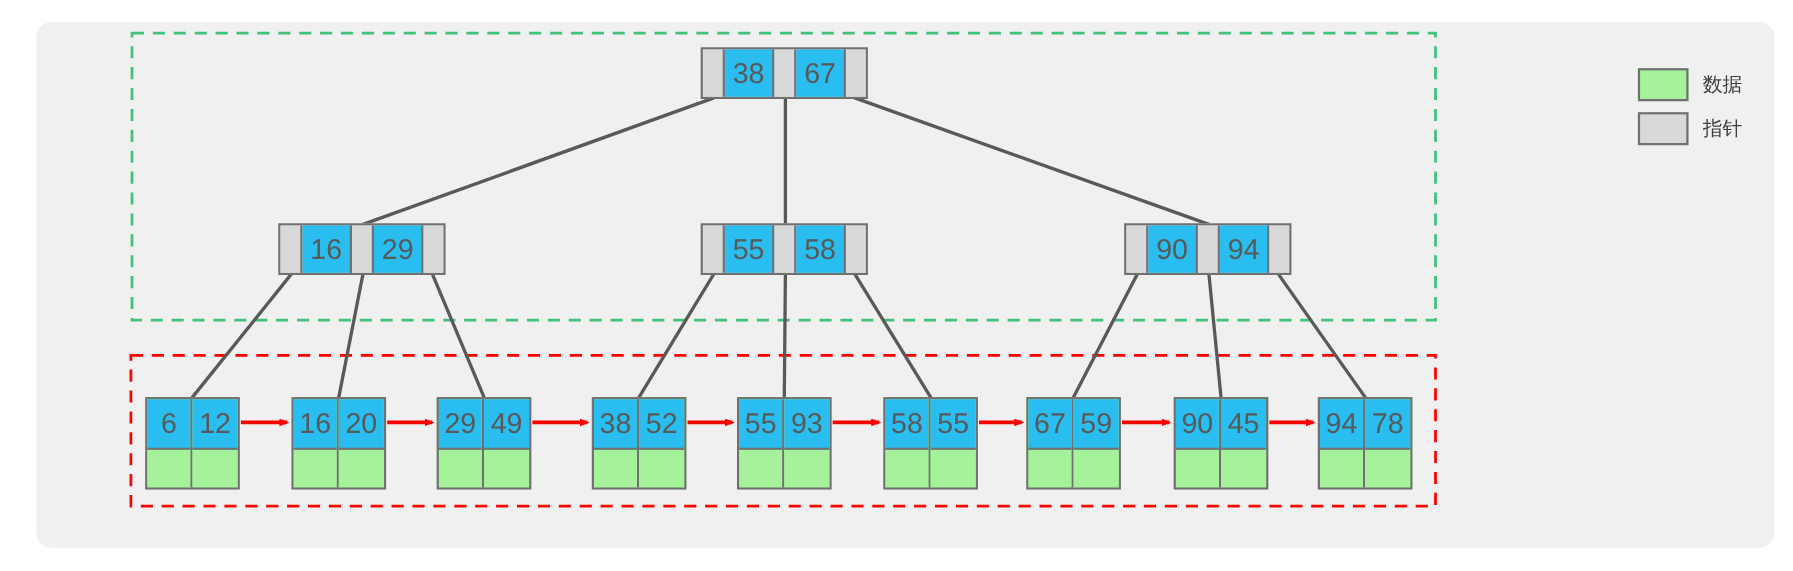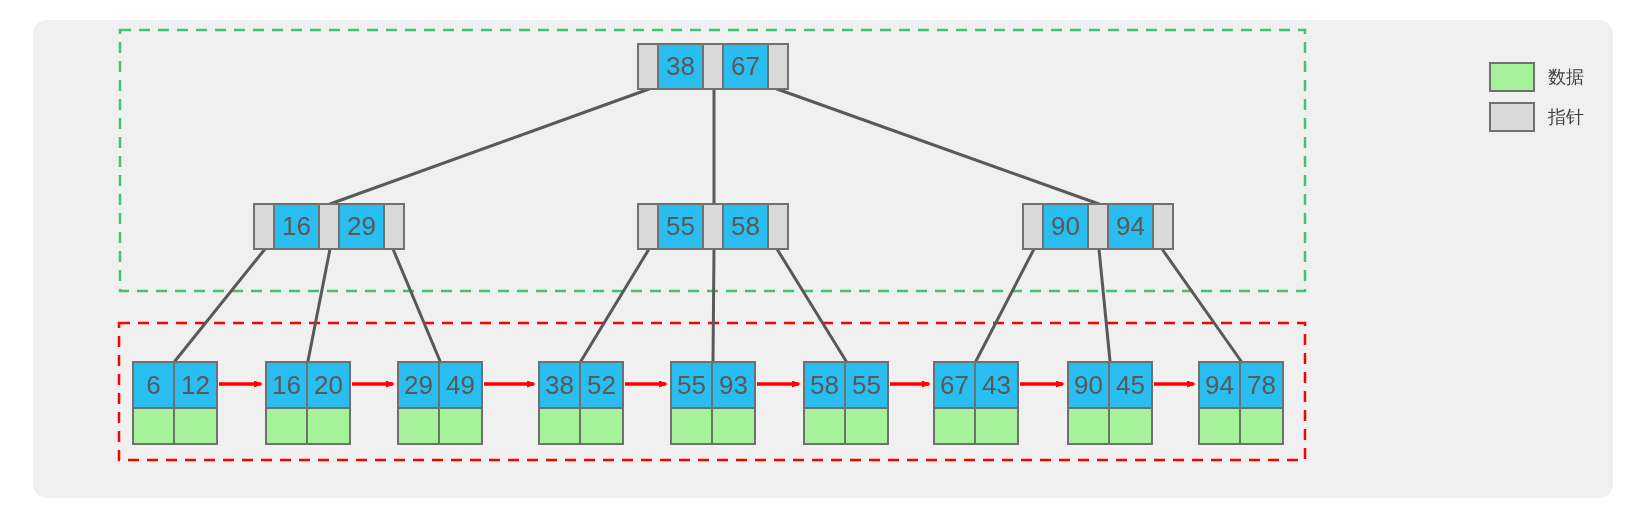--- a/index.html
+++ b/index.html
@@ -179,21 +179,21 @@
       <div class="kcell">55</div>
       <div class="dcell"></div>
     </div>
 </div>
 <div class="leaf" style="left:933px; top:361px;">
   <div class="col">
       <div class="kcell">67</div>
       <div class="dcell"></div>
     </div>
   <div class="col">
-      <div class="kcell">43</div>
+      <div class="kcell">59</div>
       <div class="dcell"></div>
     </div>
 </div>
 <div class="leaf" style="left:1067px; top:361px;">
   <div class="col">
       <div class="kcell">90</div>
       <div class="dcell"></div>
     </div>
   <div class="col">
       <div class="kcell">45</div>

